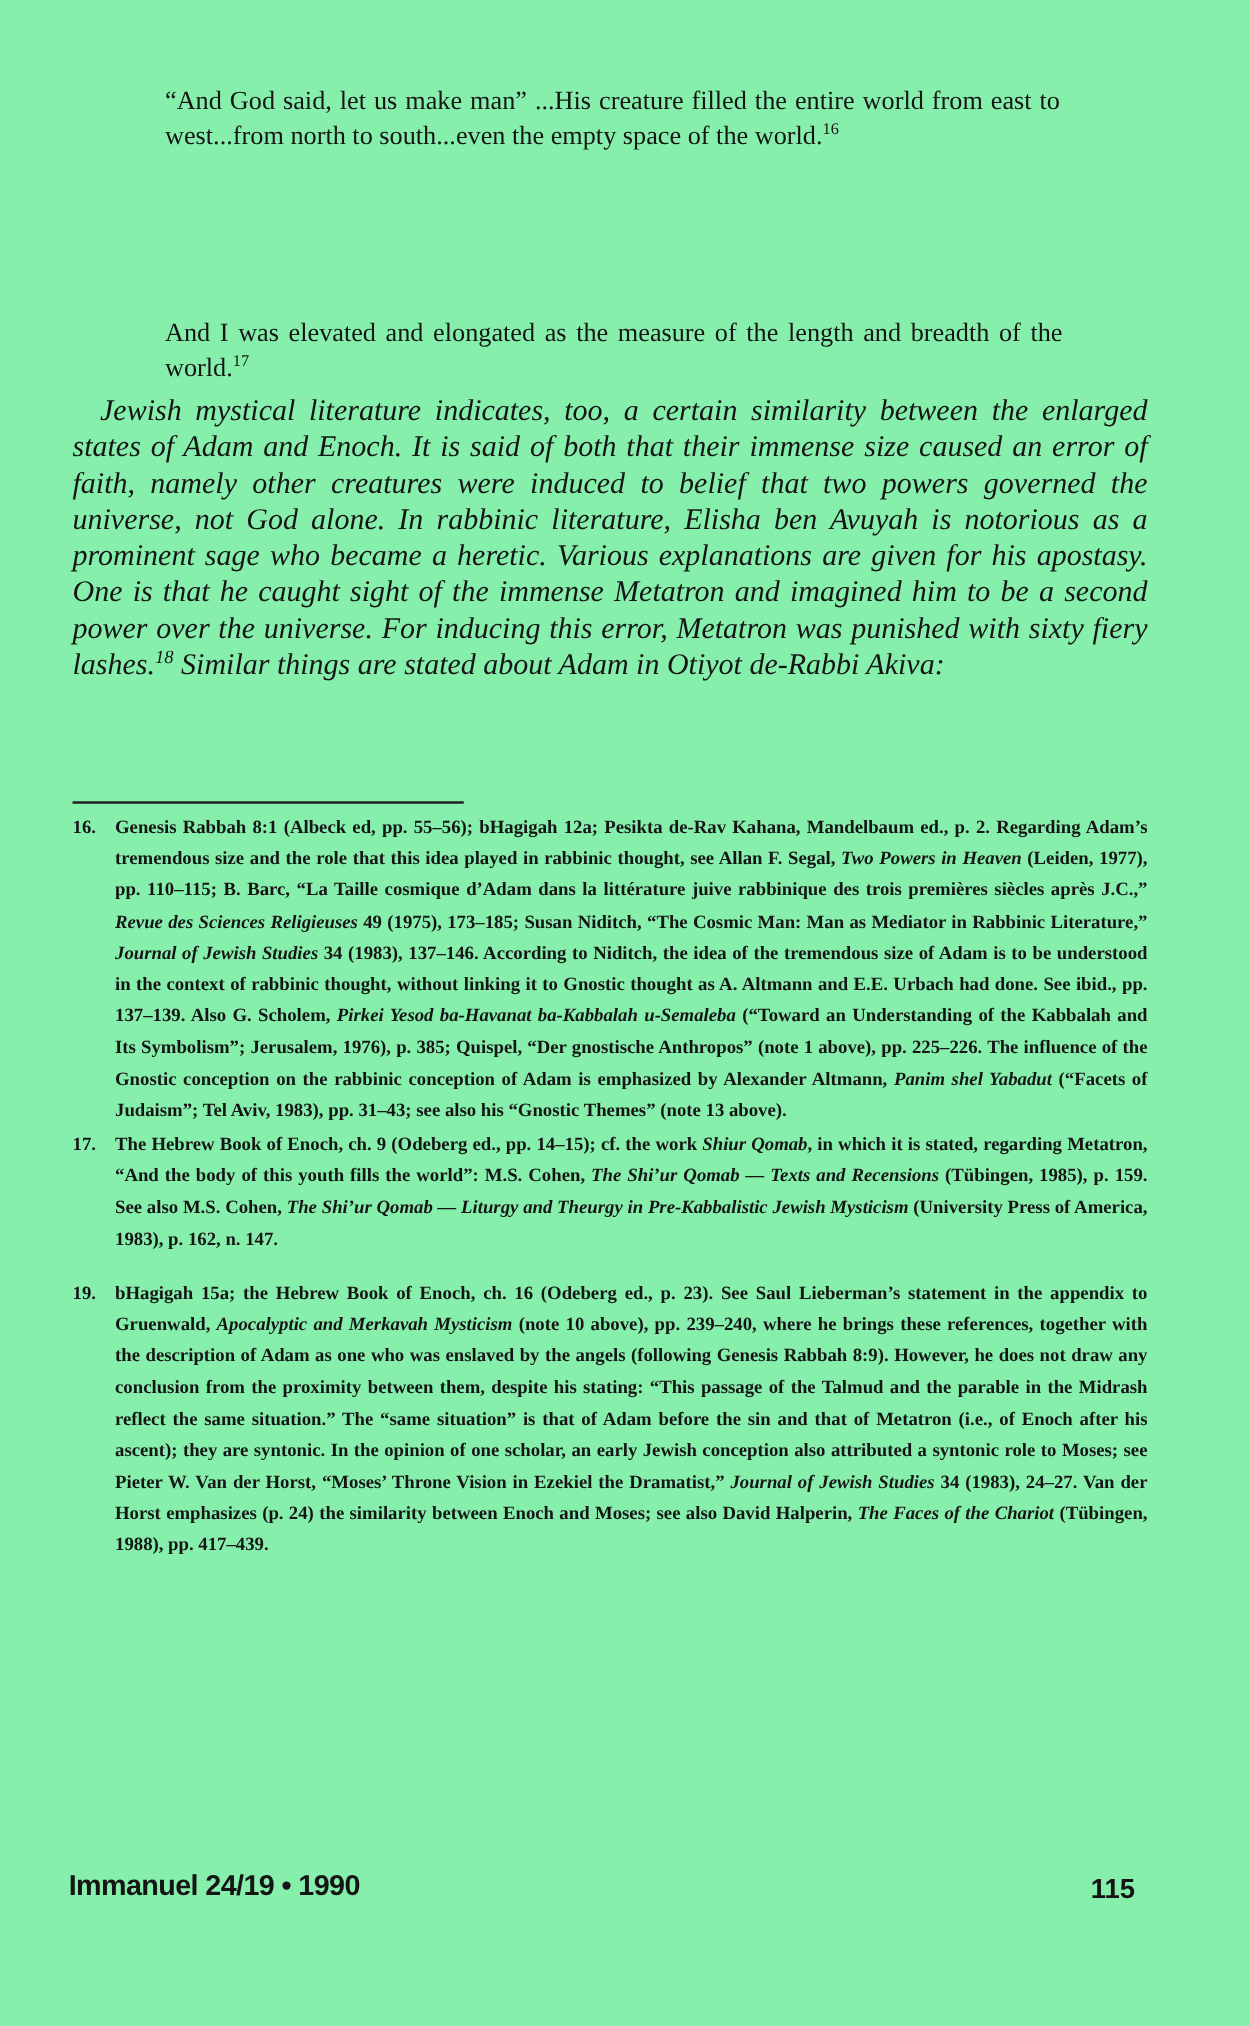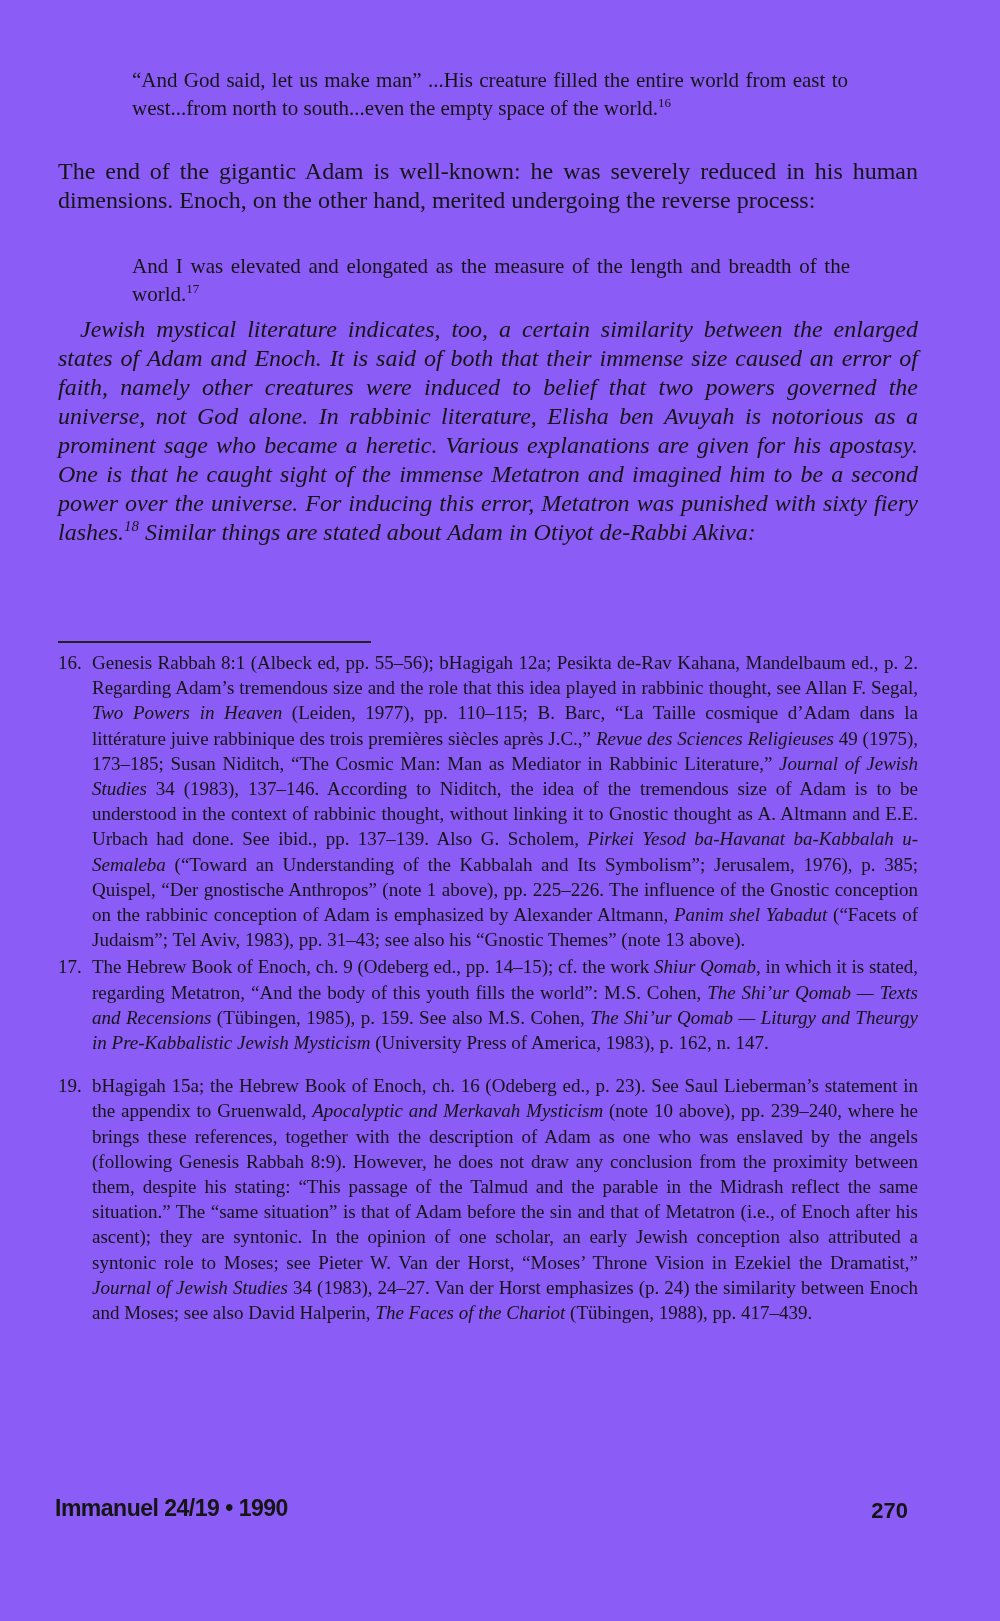--- a/index.html
+++ b/index.html
@@ -1,40 +1,39 @@
 <!DOCTYPE html>
 <html><head>
 <meta charset="utf-8">
 <style>
   html, body { margin: 0; padding: 0; background: #ffffff; }
   body { width: 1000px; height: 1621px; position: relative; overflow: hidden; color: #151515; }
-  .page { position: absolute; left: 0; top: 0; width: 1000px; height: 1621px; background: #8b5cf6; }
+  .page { position: absolute; left: 0; top: 0; width: 1000px; height: 1621px; background: #86efac; }
   .serif { font-family: "Liberation Serif", "DejaVu Serif", serif; }
   .quote { position: absolute; left: 132px; width: 716px; top: 66px; font-size: 21px; line-height: 28px; text-align: justify; }
   .para { position: absolute; left: 58px; width: 860px; font-size: 24px; line-height: 29px; text-align: justify; }
   .p1 { top: 157px; }
   .quote2 { position: absolute; left: 132px; width: 718px; top: 252px; font-size: 21px; line-height: 28px; text-align: justify; }
   .p2 { top: 315px; text-indent: 0; font-style: italic; }
   sup { font-size: 0.62em; line-height: 0; vertical-align: super; }
   .rule { position: absolute; left: 58px; top: 641px; width: 313px; height: 0; border-top: 2px solid #222; }
-  .notes { position: absolute; left: 58px; width: 860px; top: 650px; font-size: 19px; line-height: 25.2px; }
+  .notes { position: absolute; left: 58px; width: 860px; top: 650px; font-size: 15px; line-height: 25.2px; font-weight: bold; }
   .note { position: relative; padding-left: 34px; text-align: justify; }
   .note-num { position: absolute; left: 0; top: 0; }
   i { font-style: italic; }
   .footer-left { position: absolute; left: 55px; top: 1495px; font-family: "Liberation Sans", "DejaVu Sans", sans-serif; font-weight: bold; font-size: 23px; letter-spacing: -0.5px; }
   .footer-right { position: absolute; right: 92px; top: 1498px; font-family: "Liberation Sans", "DejaVu Sans", sans-serif; font-weight: bold; font-size: 22px; }
 </style>
 </head>
 <body>
 
 <div class="page">
 
   <div class="quote serif"><span>“And God said, let us make man” ...His creature filled the entire world from east to west...from north to south...even the empty space of the world.</span><sup>16</sup></div>
 
-  <div class="para p1 serif">The end of the gigantic Adam is well-known: he was severely reduced in his human dimensions. Enoch, on the other hand, merited undergoing the reverse process:</div>
 
   <div class="quote2 serif"><span>And I was elevated and elongated as the measure of the length and breadth of the world.</span><sup>17</sup></div>
 
   <div class="para p2 serif"><span style="padding-left:22px"></span><span>Jewish mystical literature indicates, too, a certain similarity between the enlarged states of Adam and Enoch. It is said of both that their immense size caused an error of faith, namely other creatures were induced to belief that two powers governed the universe, not God alone. In rabbinic literature, Elisha ben Avuyah is notorious as a prominent sage who became a heretic. Various explanations are given for his apostasy. One is that he caught sight of the immense Metatron and imagined him to be a second power over the universe. For inducing this error, Metatron was punished with sixty fiery lashes.</span><sup>18</sup><span> Similar things are stated about Adam in Otiyot de-Rabbi Akiva:</span></div>
 
   <div class="rule"></div>
 
   <div class="notes serif">
     <div class="note" style="margin-bottom:2px">
       <span class="note-num">16.</span>
@@ -44,15 +43,15 @@
       <span class="note-num">17.</span>
       <span>The Hebrew Book of Enoch, ch. 9 (Odeberg ed., pp. 14–15); cf. the work </span><i>Shiur Qomab</i><span>, in which it is stated, regarding Metatron, “And the body of this youth fills the world”: M.S. Cohen, </span><i>The Shi’ur Qomab — Texts and Recensions</i><span> (Tübingen, 1985), p. 159. See also M.S. Cohen, </span><i>The Shi’ur Qomab — Liturgy and Theurgy in Pre-Kabbalistic Jewish Mysticism</i><span> (University Press of America, 1983), p. 162, n. 147.</span>
     </div>
     <div class="note">
       <span class="note-num">19.</span>
       <span>bHagigah 15a; the Hebrew Book of Enoch, ch. 16 (Odeberg ed., p. 23). See Saul Lieberman’s statement in the appendix to Gruenwald, </span><i>Apocalyptic and Merkavah Mysticism</i><span> (note 10 above), pp. 239–240, where he brings these references, together with the description of Adam as one who was enslaved by the angels (following Genesis Rabbah 8:9). However, he does not draw any conclusion from the proximity between them, despite his stating: “This passage of the Talmud and the parable in the Midrash reflect the same situation.” The “same situation” is that of Adam before the sin and that of Metatron (i.e., of Enoch after his ascent); they are syntonic. In the opinion of one scholar, an early Jewish conception also attributed a syntonic role to Moses; see Pieter W. Van der Horst, “Moses’ Throne Vision in Ezekiel the Dramatist,” </span><i>Journal of Jewish Studies</i><span> 34 (1983), 24–27. Van der Horst emphasizes (p. 24) the similarity between Enoch and Moses; see also David Halperin, </span><i>The Faces of the Chariot</i><span> (Tübingen, 1988), pp. 417–439.</span>
     </div>
   </div>
 
   <div class="footer-left">Immanuel 24/19 • 1990</div>
-  <div class="footer-right">270</div>
+  <div class="footer-right">115</div>
 
 </div>
 
 </body></html>

